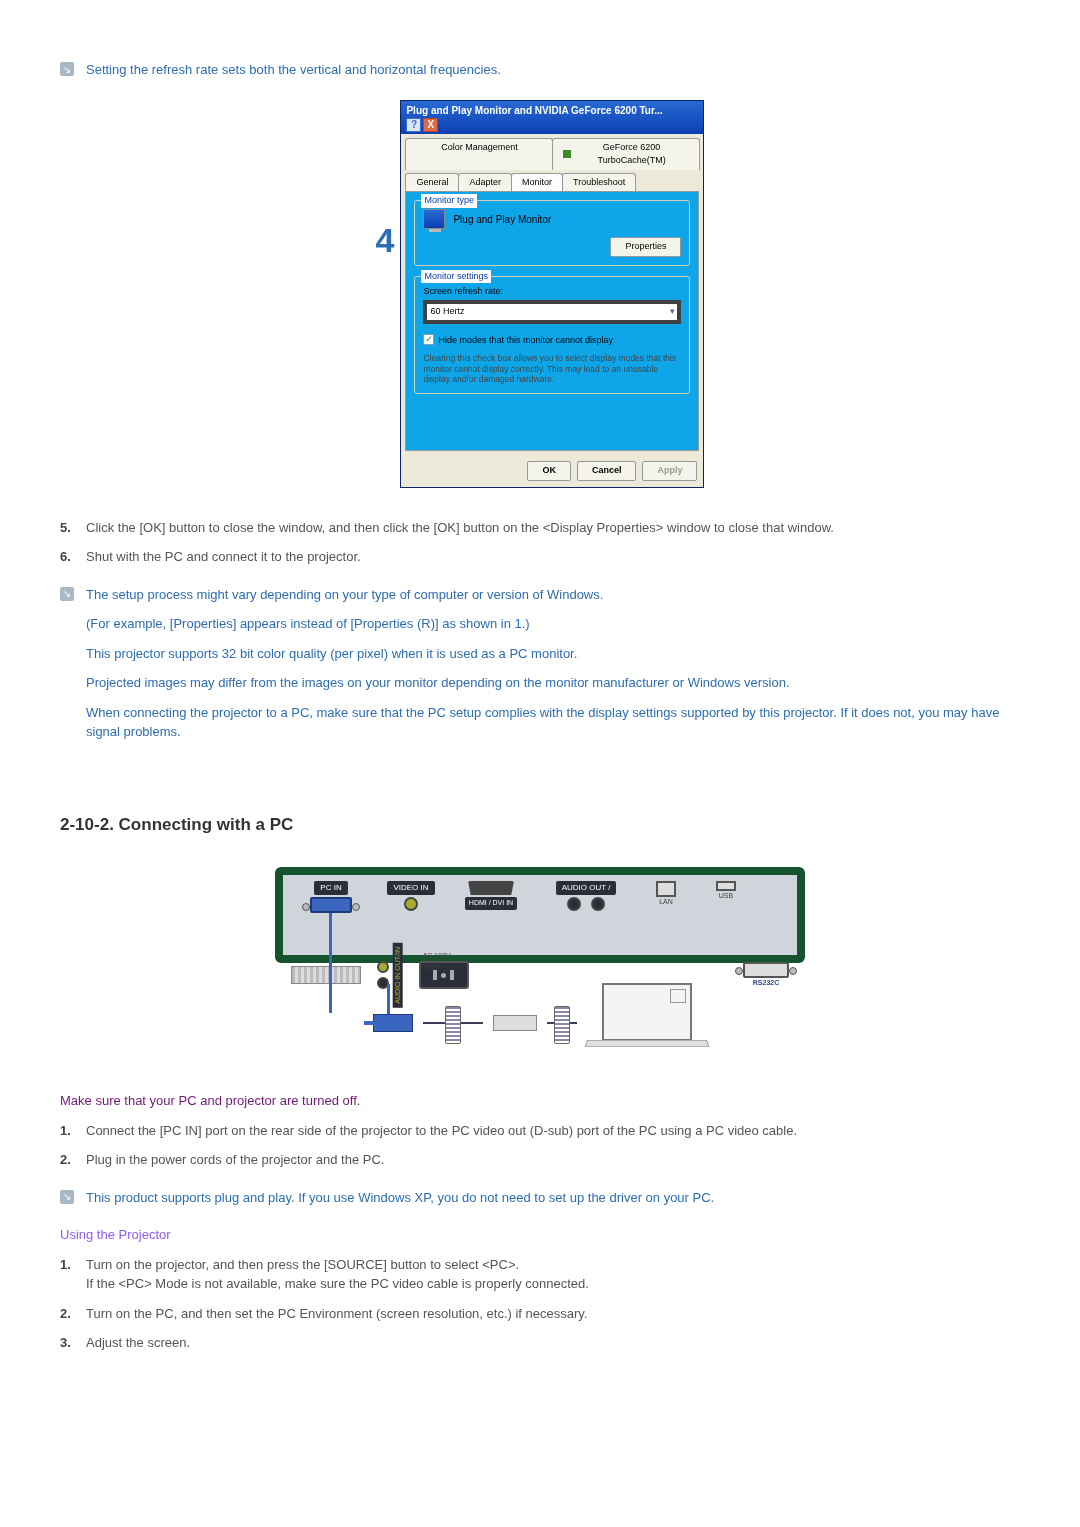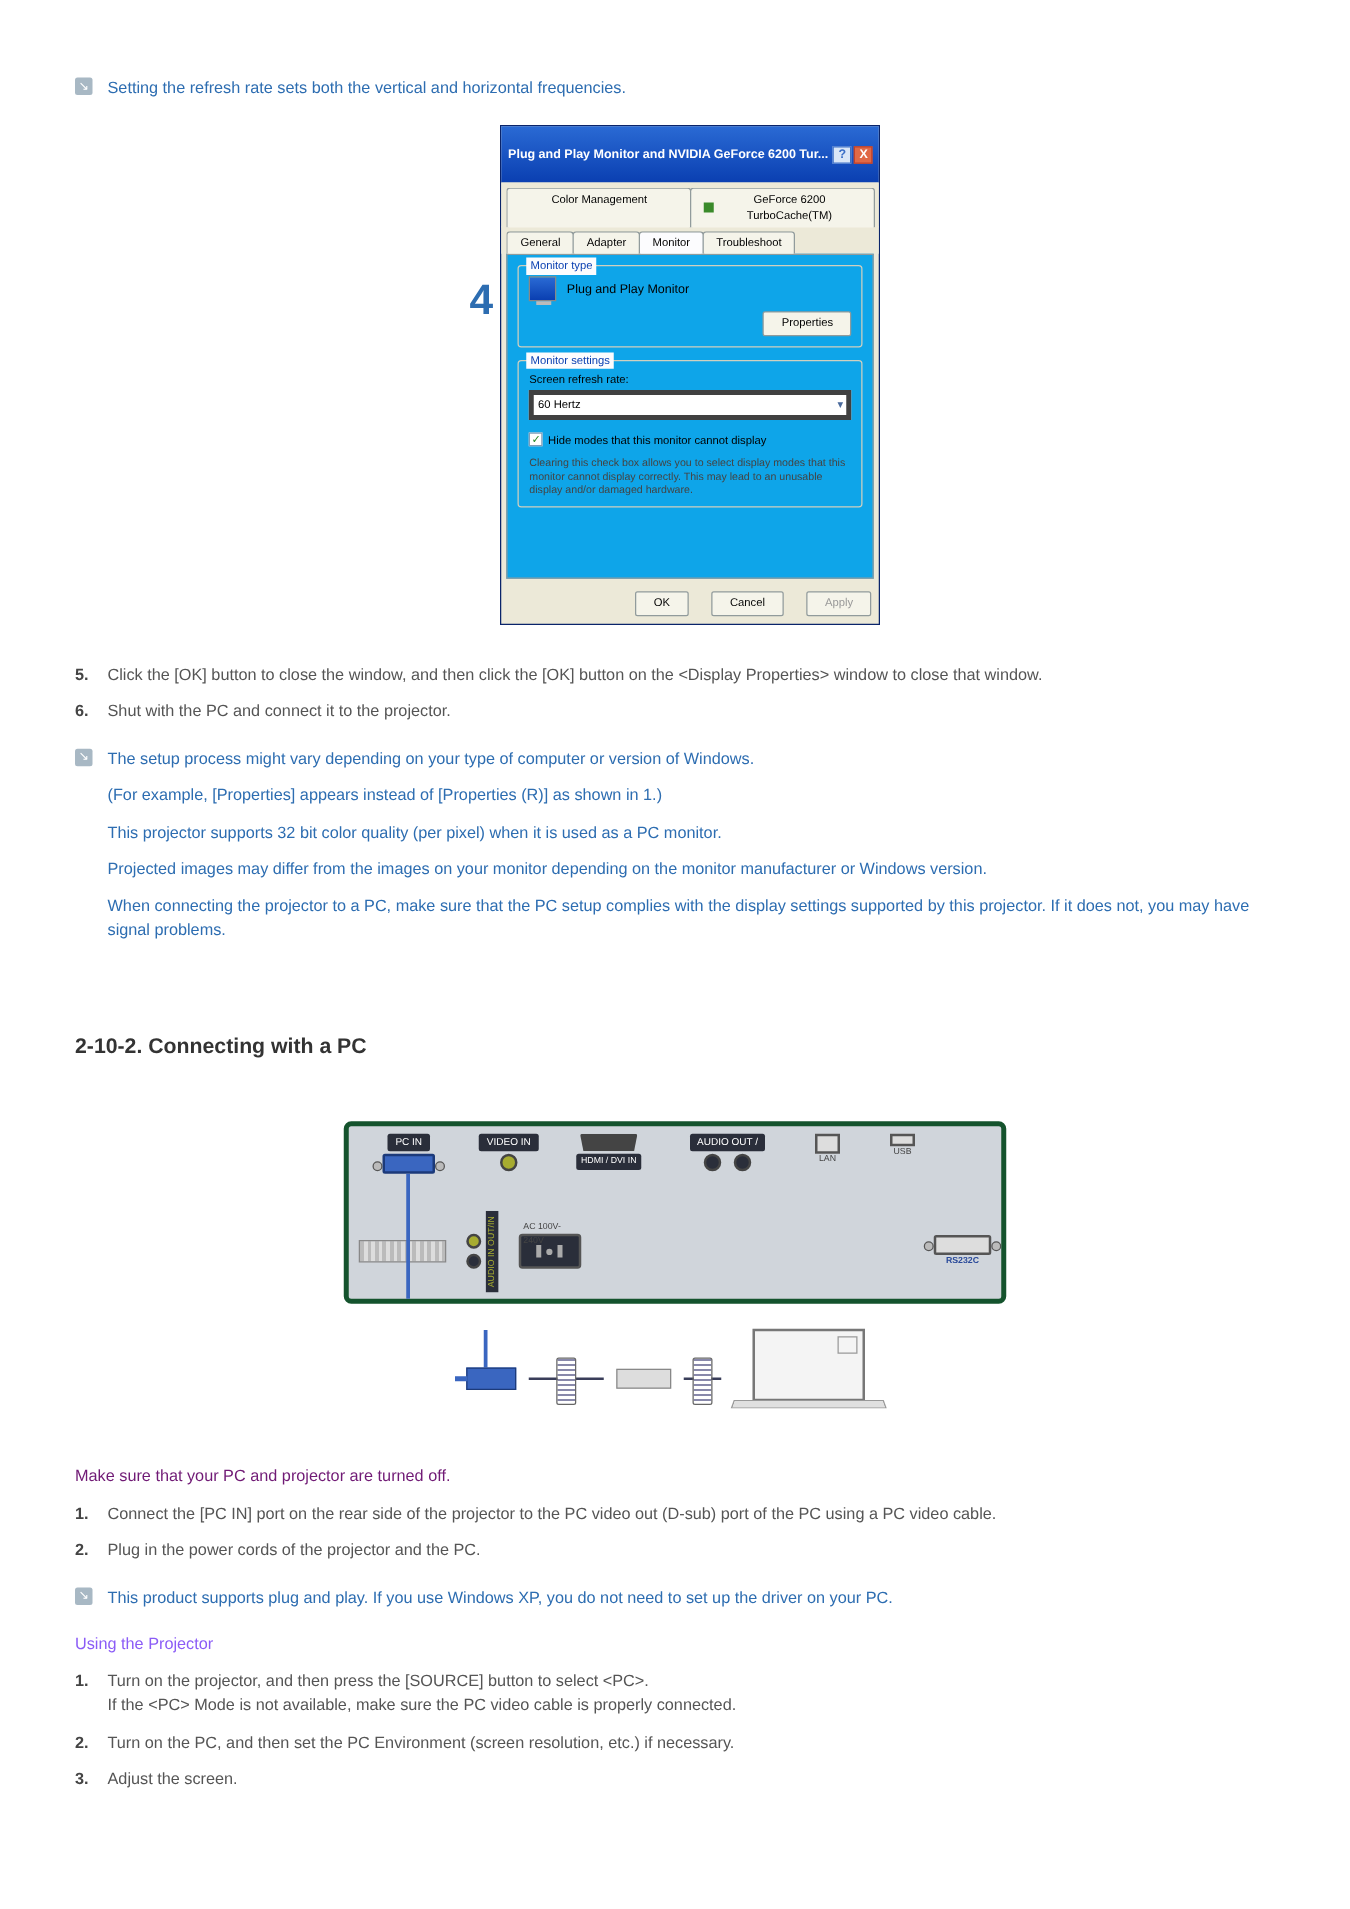--- a/index.html
+++ b/index.html
@@ -59,24 +59,25 @@
     border: 1px solid #0a246a;
     font-family: Tahoma, sans-serif;
     font-size: 10px;
     background: #ece9d8;
     color: #000;
   }
   .dlg-title {
     background: linear-gradient(#2a6ad4, #0a3fb1);
     color: #fff;
     font-weight: bold;
-    padding: 15px 5px;
+    padding: 2px 5px;
     display: flex;
     justify-content: space-between;
-    align-items: flex-end;
+    align-items: flex-start;
+    flex-direction: column;
   }
   .dlg-title-btns { display: flex; gap: 2px; }
   .dlg-tb {
     width: 15px; height: 14px;
     background: #d9e6f7;
     border: 1px solid #3b6fc7;
     color: #3b6fc7;
     font-size: 10px;
     line-height: 12px;
     text-align: center;
@@ -152,33 +153,32 @@
     width: 11px; height: 11px;
     border: 1px solid #7f9db9;
     background: #fff;
     color: #2a8a2a;
     font-size: 9px;
     line-height: 9px;
     text-align: center;
     flex-shrink: 0;
   }
   .small-note { font-size: 8.5px; color: #444; margin-top: 6px; line-height: 1.25; }
-  .dlg-footer { display: flex; justify-content: flex-end; gap: 18px; padding: 6px; }
+  .dlg-footer { display: flex; justify-content: flex-end; gap: 6px; padding: 6px; font-weight: bold; }
   .dlg-footer .win-btn.disabled { color: #999; }
 
   .panel-wrap { display:flex; justify-content:center; margin-bottom: 28px; }
   .panel-box { width: 530px; }
   .panel {
-    border: 4px solid #14532d;
+    border: 8px solid #14532d;
     border-radius: 6px;
     background: #d0d5db;
-    height: 146px;
+    height: 96px;
     position: relative;
     padding: 6px 8px;
-    margin-top: 18px;
   }
   .panel-row { display:flex; align-items:flex-start; gap: 10px; }
   .port-group { display:flex; flex-direction:column; align-items:center; }
   .port-label {
     background: #2a2e3a;
     color: #fff;
     font-size: 8px;
     padding: 1px 6px;
     border-radius: 2px;
     margin-bottom: 2px;

